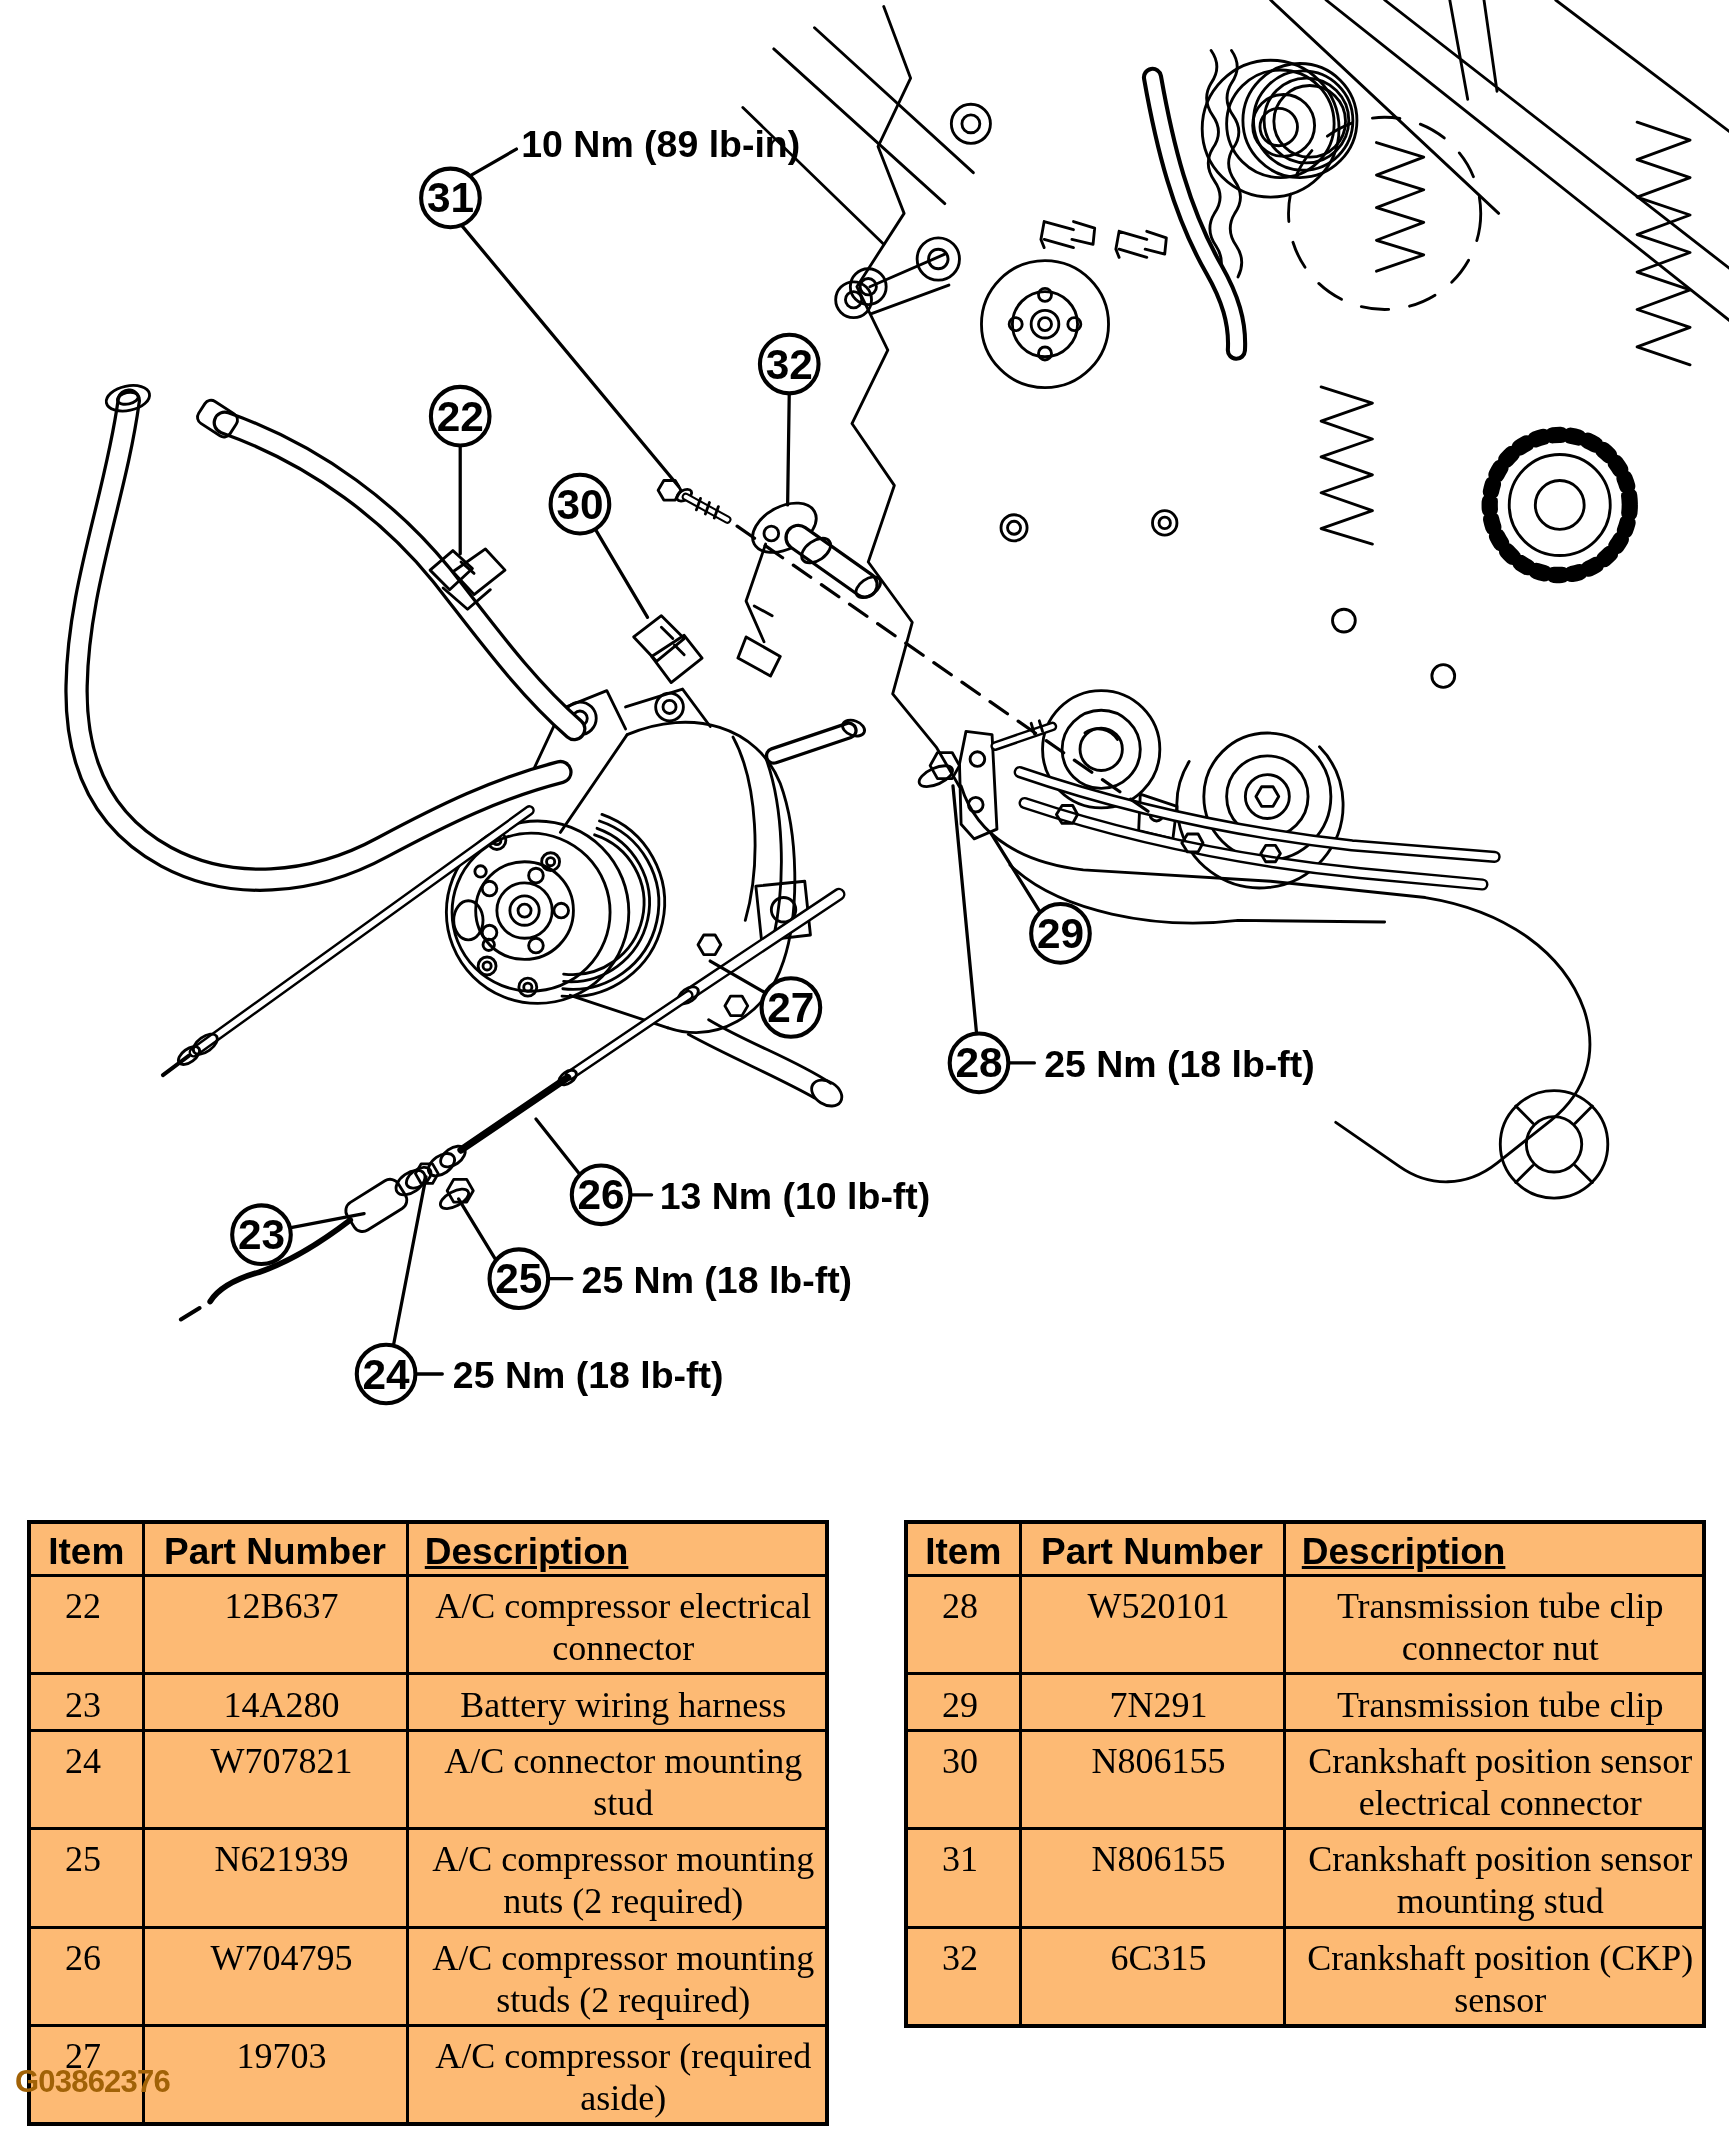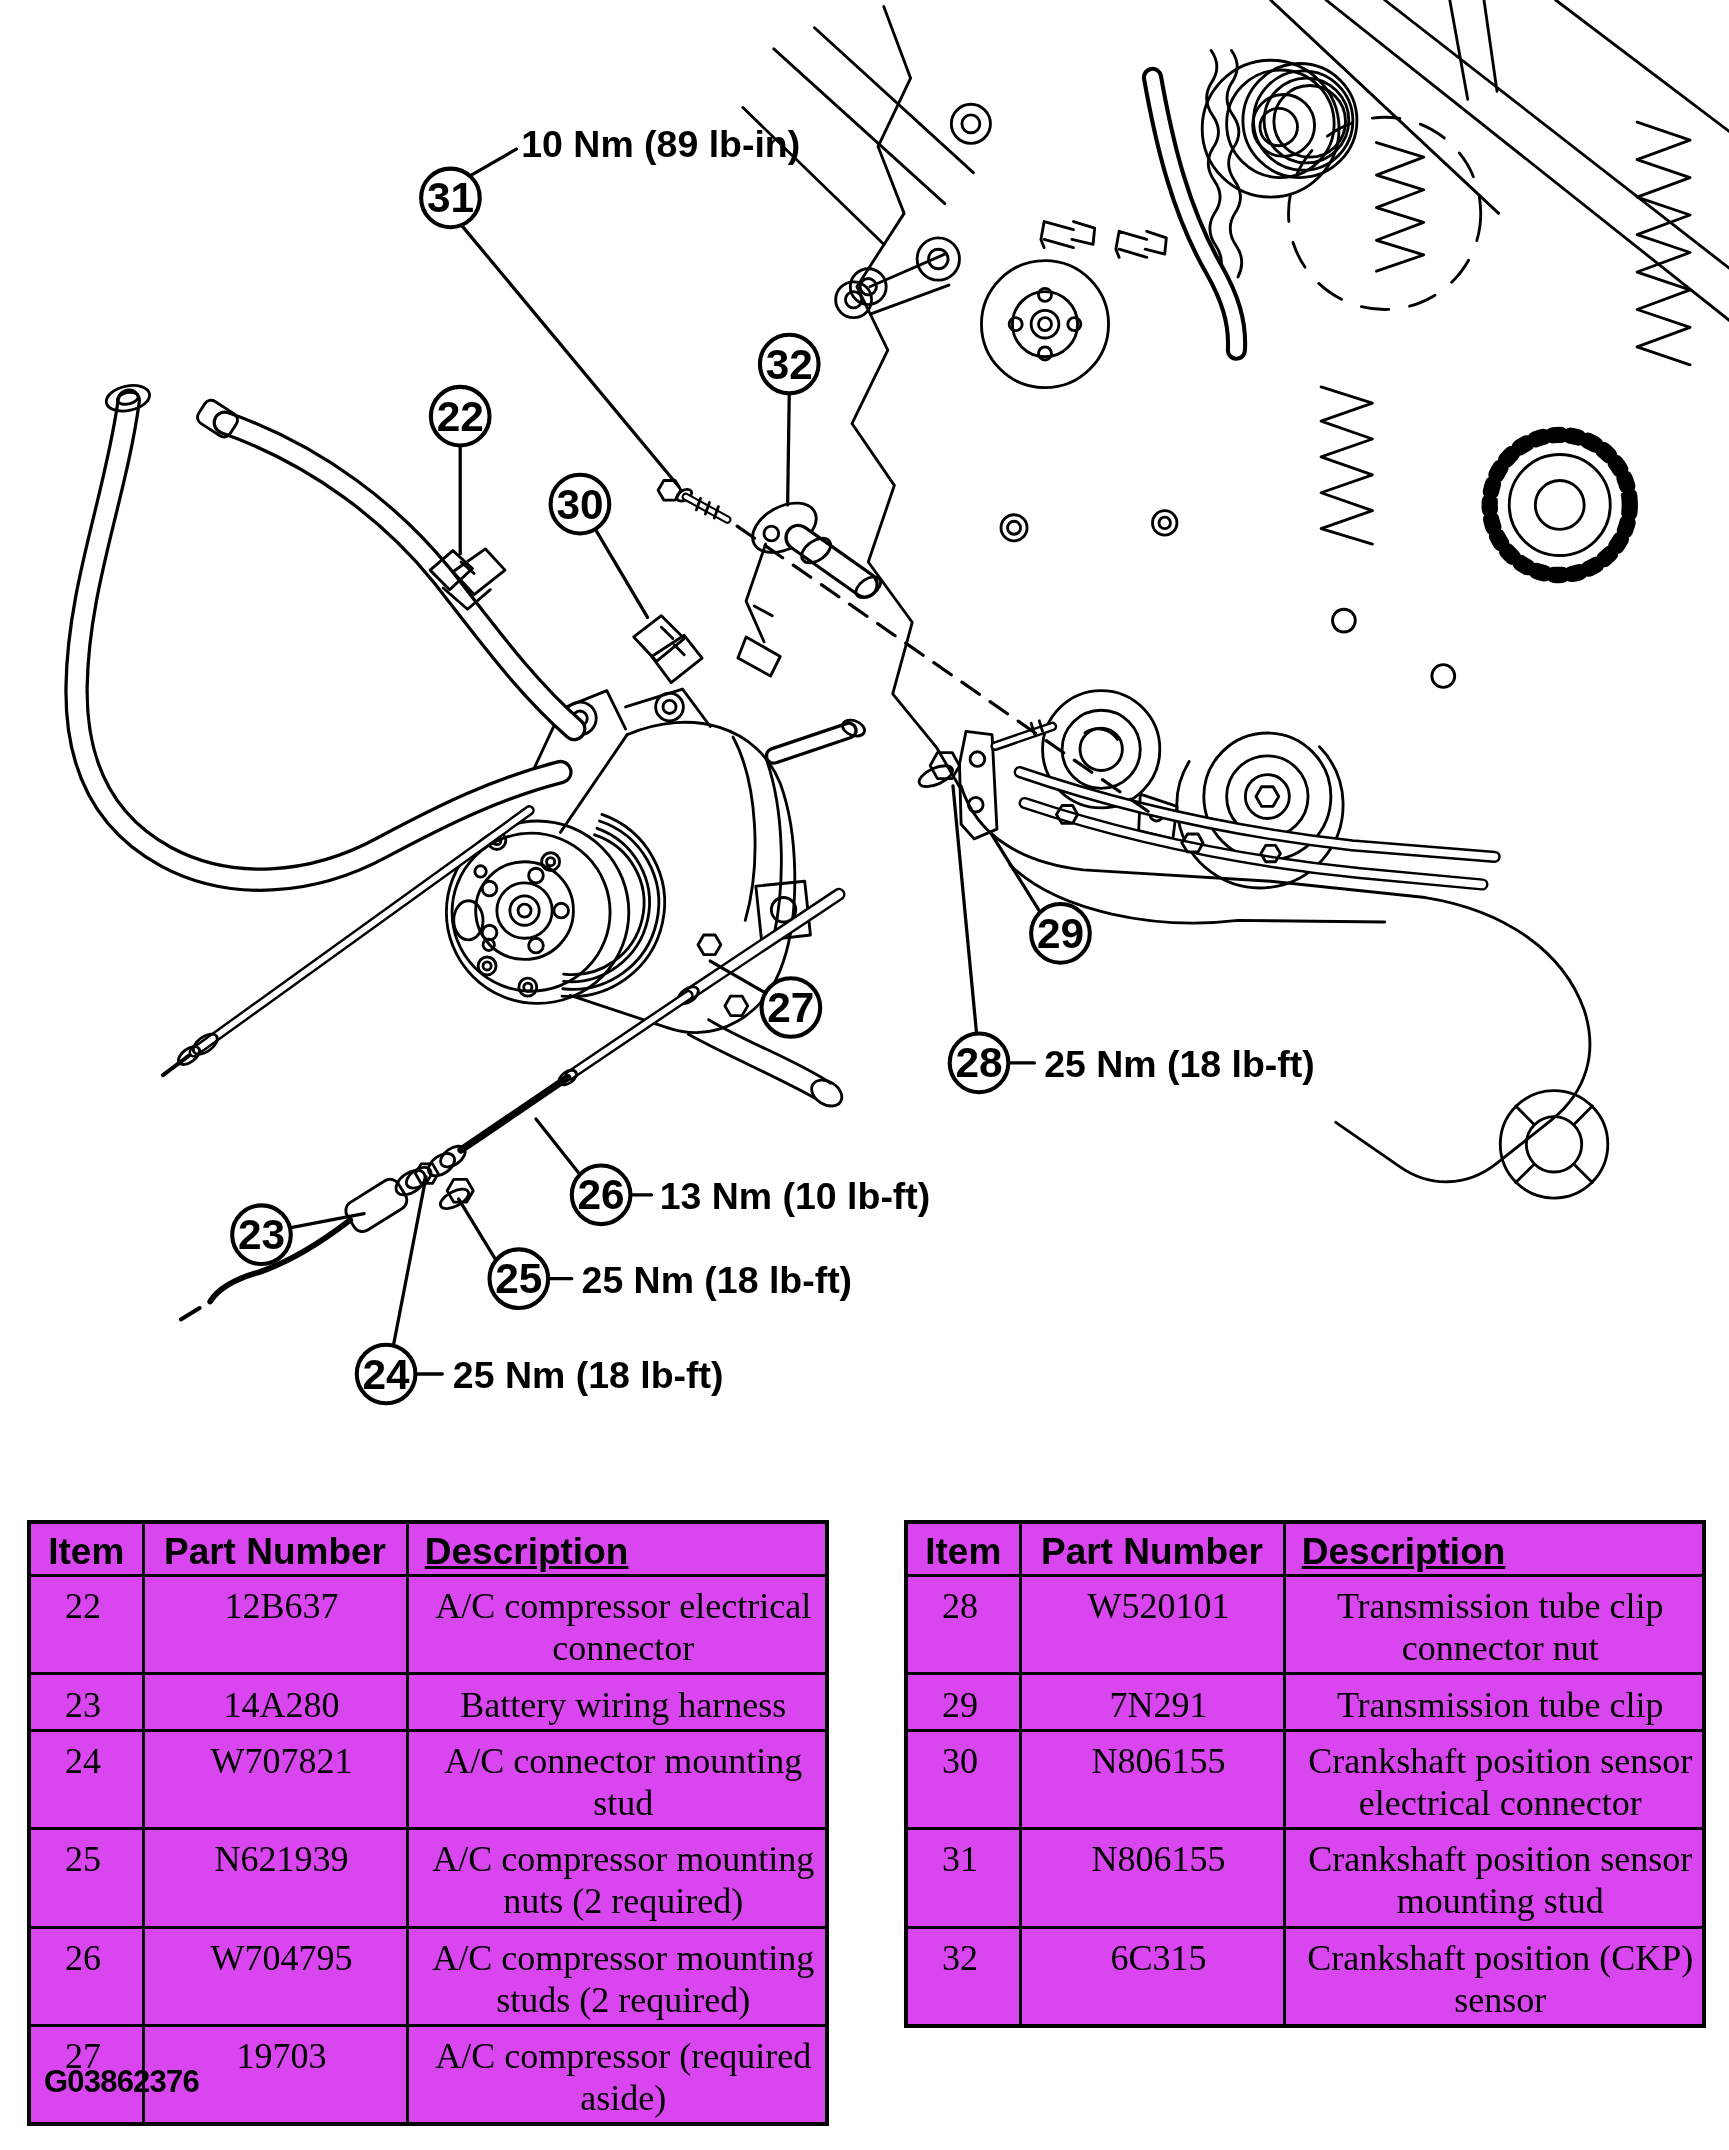--- a/index.html
+++ b/index.html
@@ -1,30 +1,30 @@
 <!DOCTYPE html>
 <html style="font-size:13px"><head>
 <meta charset="utf-8">
 <style>
   html,body{margin:0;padding:0;background:#fff;}
   #stage{position:relative;width:1730px;height:2151px;background:#ffffff;overflow:hidden;
          font-family:"Liberation Sans",sans-serif;}
   #art{position:absolute;left:0;top:0;}
-  .parts-table{position:absolute;border-collapse:collapse;table-layout:fixed;background:#d946ef;
+  .parts-table{position:absolute;border-collapse:collapse;table-layout:fixed;background:#fdba74;
                border:4.9px solid #000;}
   .parts-table th,.parts-table td{border:3.3px solid #000;vertical-align:top;overflow:hidden;}
   .parts-table th{font:bold 37px/42px "Liberation Sans",sans-serif;text-align:center;
                   padding:6.5px 0 1.6px 0;}
   .parts-table th.desc{text-align:left;padding-left:16.3px;text-decoration:underline;}
   .parts-table td{font:36px/42px "Liberation Serif",serif;padding:8.1px 6.5px 3.3px 19.5px;text-align:center;}
   .parts-table td.item{text-align:center;padding-left:0;font-family:"Liberation Serif",serif;}
   #left-table{left:27px;top:1520px;}
   #right-table{left:904px;top:1520px;}
-  #figure-id{position:absolute;left:44px;top:2064px;font:bold 31px "Liberation Sans",sans-serif;
-             color:#000000;letter-spacing:-0.8px;}
+  #figure-id{position:absolute;left:15px;top:2064px;font:bold 31px "Liberation Sans",sans-serif;
+             color:#a16207;letter-spacing:-0.8px;}
   text.callout-num{font:bold 52px "Liberation Sans",sans-serif;}
   text.torque{font:bold 46px "Liberation Sans",sans-serif;}
 </style>
 </head>
 <body>
 
 <div id="stage">
 
 <svg id="art" width="1730" height="2151" viewBox="0 0 2124 2641" fill="none" stroke="#000" stroke-width="3.5" stroke-linecap="round" stroke-linejoin="round">
 

